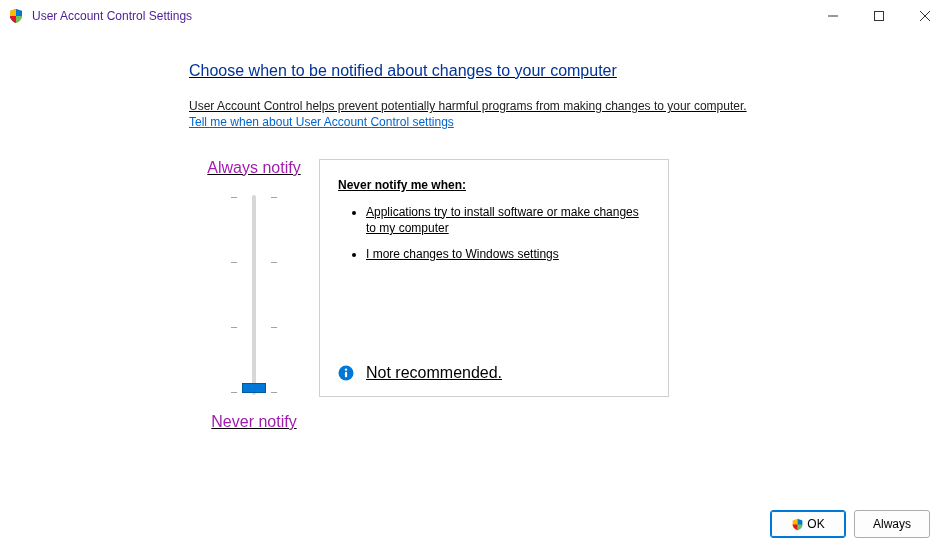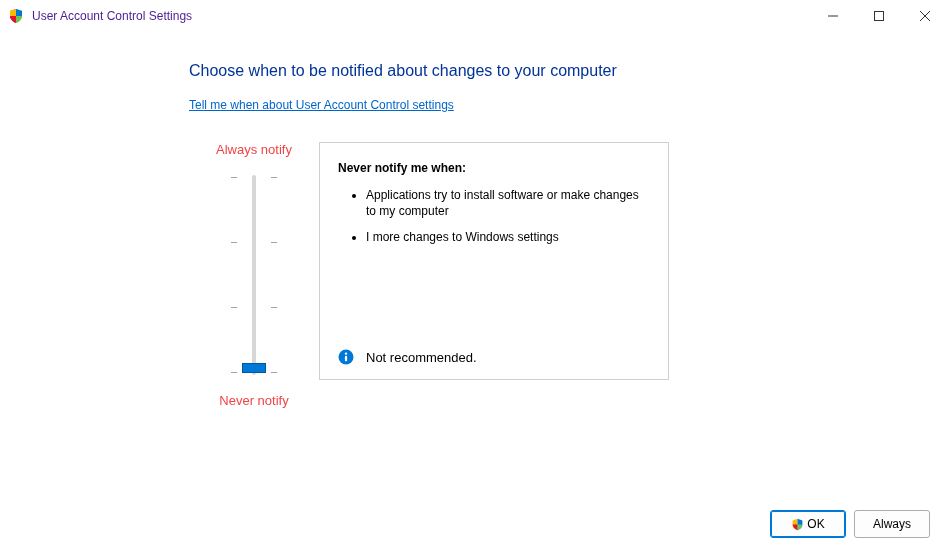--- a/index.html
+++ b/index.html
@@ -41,20 +41,21 @@
       justify-content: center;
       color: #555;
     }
     .winbtn svg { width: 10px; height: 10px; }
     
     .main {
       position: absolute;
       left: 189px;
       top: 62px;
       right: 44px;
+      text-decoration: underline;
     }
     .heading {
       font-size: 16px;
       color: #003399;
       font-weight: 400;
       margin-bottom: 18px;
     }
     .description {
       font-size: 12px;
       color: #222;
@@ -72,22 +73,22 @@
       display: flex;
       align-items: flex-start;
     }
     .slider-col {
       width: 130px;
       display: flex;
       flex-direction: column;
       align-items: center;
     }
     .label-top, .label-bottom {
-      font-size: 13px;
-      color: #ef4444;
+      font-size: 16px;
+      color: #a21caf;
       text-align: center;
     }
     .label-top { margin-bottom: 18px; }
     .label-bottom { margin-top: 18px; }
     .slider-track-wrap {
       position: relative;
       height: 200px;
       display: flex;
       align-items: center;
       justify-content: center;
@@ -154,21 +155,21 @@
     .warning-row {
       display: flex;
       align-items: center;
       margin-top: 12px;
     }
     .info-icon {
       width: 16px; height: 16px;
       margin-right: 12px;
       flex-shrink: 0;
     }
-    .warning-text { font-size: 13px; }
+    .warning-text { font-size: 16px; }
     
     .button-row {
       position: absolute;
       bottom: 14px;
       right: 18px;
       display: flex;
       gap: 8px;
     }
     .btn {
       min-width: 76px;
@@ -224,20 +225,21 @@
       <svg viewBox="0 0 10 10">
           <line x1="0" y1="0" x2="10" y2="10" stroke="#333" stroke-width="1"></line>
           <line x1="10" y1="0" x2="0" y2="10" stroke="#333" stroke-width="1"></line>
         </svg>
     </div>
   </div>
 </div>
 
 <div class="main">
   <h1 class="heading">Choose when to be notified about changes to your computer</h1>
+  <div class="description">User Account Control helps prevent potentially harmful programs from making changes to your computer.</div>
   <a class="link">Tell me when about User Account Control settings</a>
 
   <div class="content-row">
 
     <div class="slider-col">
       <div class="label-top">Always notify</div>
       <div class="slider-track-wrap">
         <div class="slider-track">
           <div class="tick-row tick-0">
               <span>–</span>

